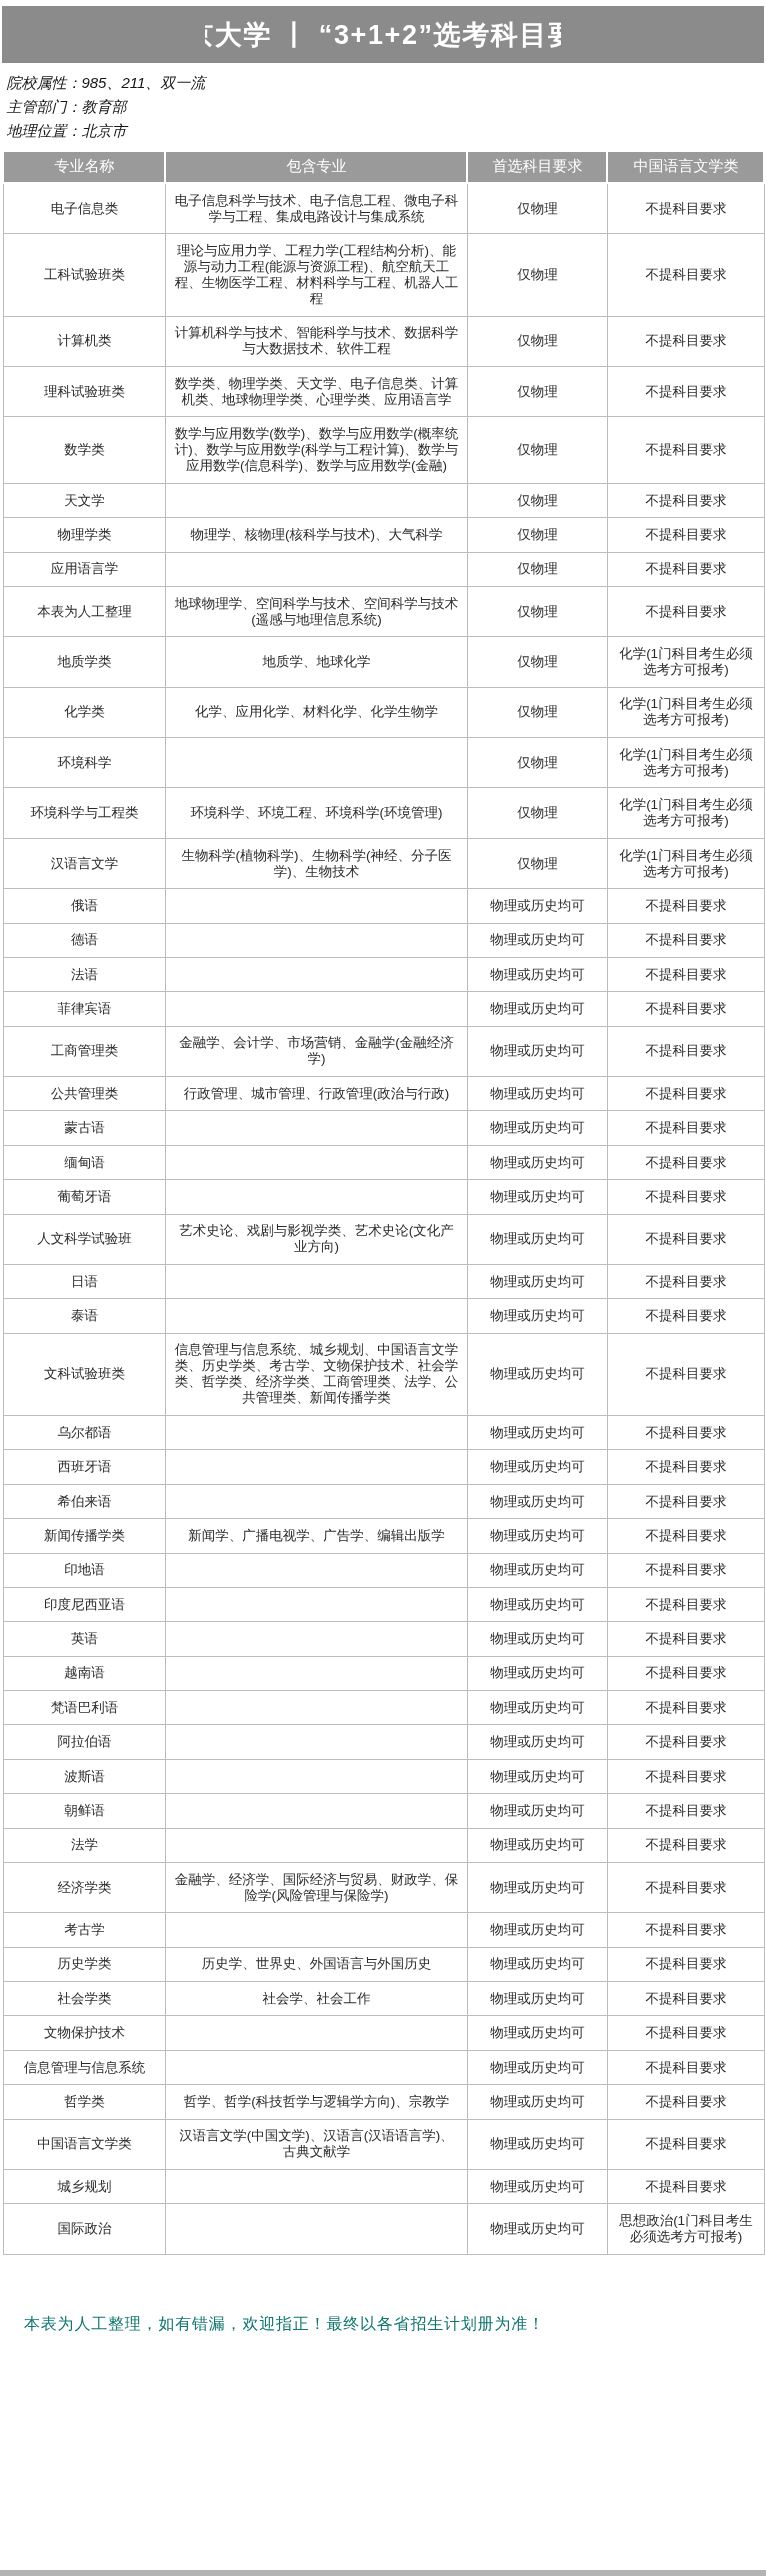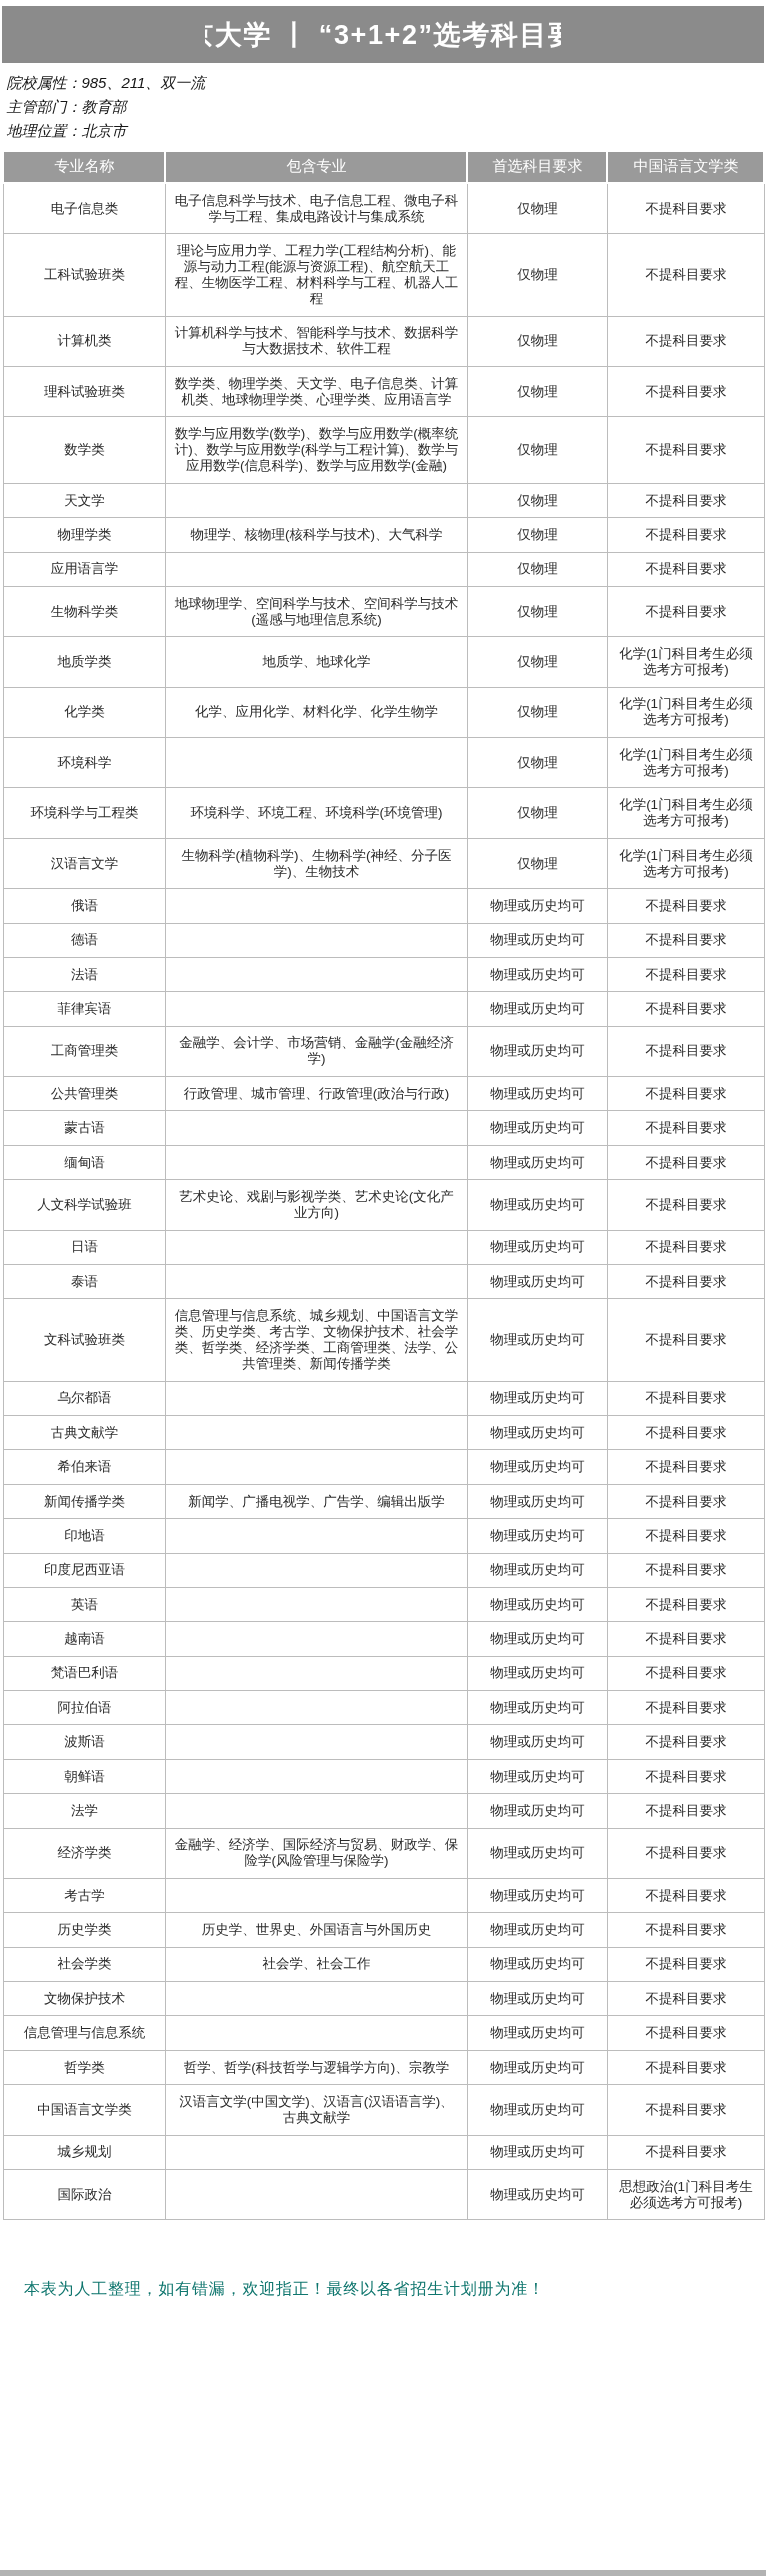--- a/index.html
+++ b/index.html
@@ -134,21 +134,21 @@
           <td class="center">仅物理</td>
           <td class="center">不提科目要求</td>
         </tr>
         <tr>
           <td class="center">应用语言学</td>
           <td class="majors"></td>
           <td class="center">仅物理</td>
           <td class="center">不提科目要求</td>
         </tr>
         <tr>
-          <td class="center">生物科学类</td>
+          <td class="center">本表为人工整理</td>
           <td class="majors">地球物理学、空间科学与技术、空间科学与技术(遥感与地理信息系统)</td>
           <td class="center">仅物理</td>
           <td class="center">不提科目要求</td>
         </tr>
         <tr>
           <td class="center">地质学类</td>
           <td class="majors">地质学、地球化学</td>
           <td class="center">仅物理</td>
           <td class="center">化学(1门科目考生必须选考方可报考)</td>
         </tr>
@@ -218,20 +218,26 @@
           <td class="center">物理或历史均可</td>
           <td class="center">不提科目要求</td>
         </tr>
         <tr>
           <td class="center">缅甸语</td>
           <td class="majors"></td>
           <td class="center">物理或历史均可</td>
           <td class="center">不提科目要求</td>
         </tr>
         <tr>
+          <td class="center">葡萄牙语</td>
+          <td class="majors"></td>
+          <td class="center">物理或历史均可</td>
+          <td class="center">不提科目要求</td>
+        </tr>
+        <tr>
           <td class="center">人文科学试验班</td>
           <td class="majors">艺术史论、戏剧与影视学类、艺术史论(文化产业方向)</td>
           <td class="center">物理或历史均可</td>
           <td class="center">不提科目要求</td>
         </tr>
         <tr>
           <td class="center">日语</td>
           <td class="majors"></td>
           <td class="center">物理或历史均可</td>
           <td class="center">不提科目要求</td>
@@ -248,21 +254,21 @@
           <td class="center">物理或历史均可</td>
           <td class="center">不提科目要求</td>
         </tr>
         <tr>
           <td class="center">乌尔都语</td>
           <td class="majors"></td>
           <td class="center">物理或历史均可</td>
           <td class="center">不提科目要求</td>
         </tr>
         <tr>
-          <td class="center">古典文献学</td>
+          <td class="center">西班牙语</td>
           <td class="majors"></td>
           <td class="center">物理或历史均可</td>
           <td class="center">不提科目要求</td>
         </tr>
         <tr>
           <td class="center">希伯来语</td>
           <td class="majors"></td>
           <td class="center">物理或历史均可</td>
           <td class="center">不提科目要求</td>
         </tr>

